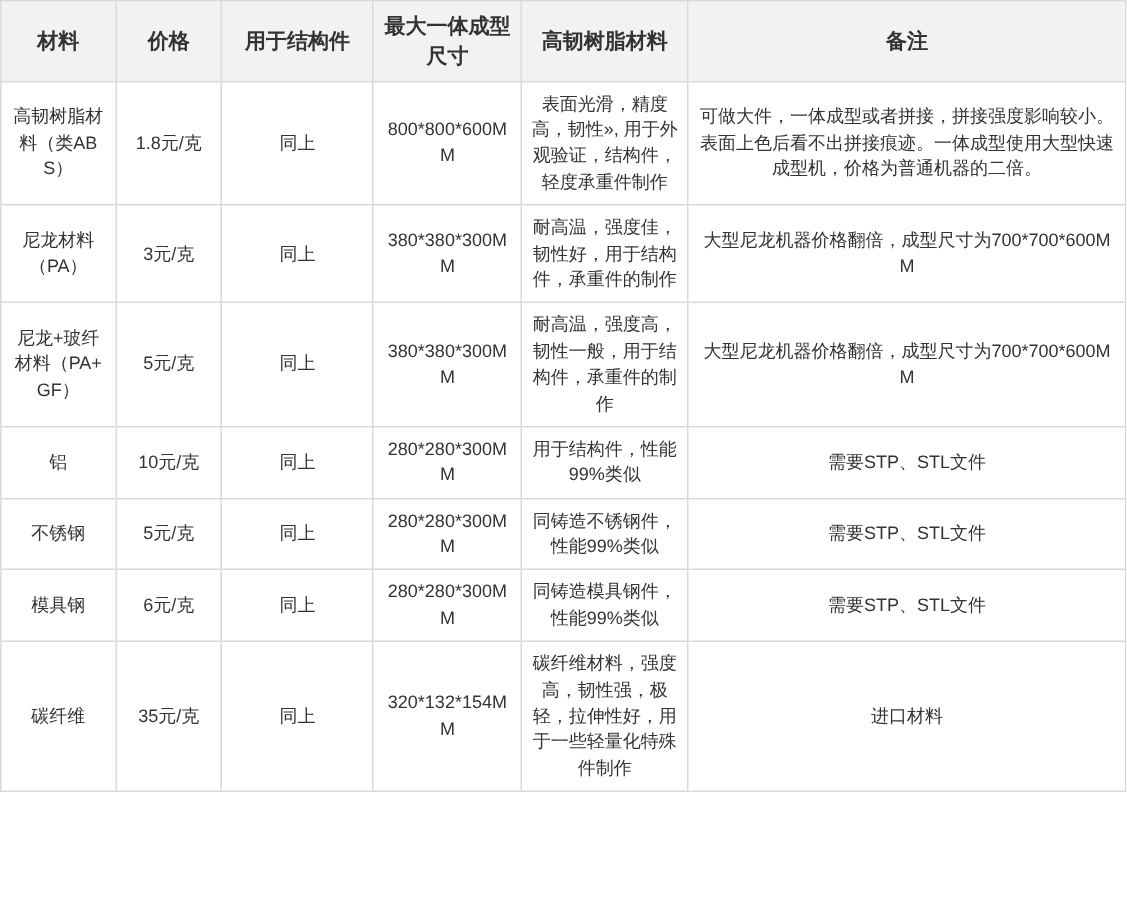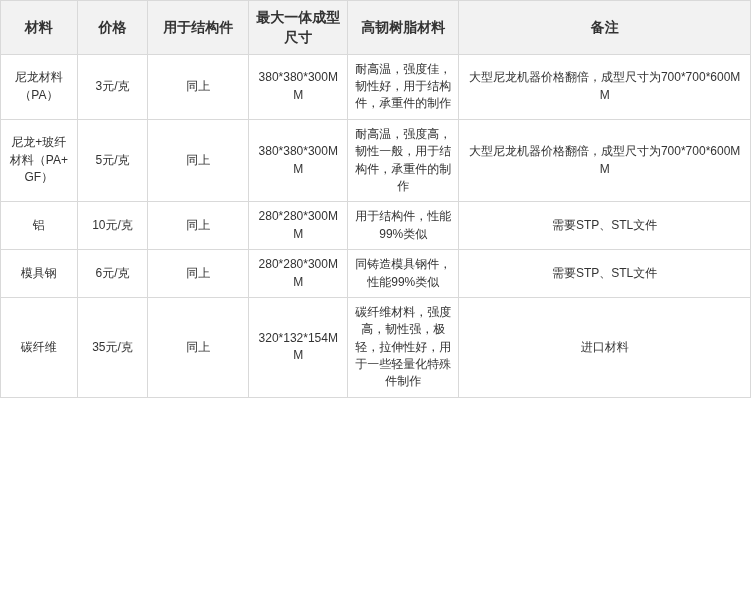--- a/index.html
+++ b/index.html
@@ -77,20 +77,28 @@
       <th>材料</th>
       <th>价格</th>
       <th>用于结构件</th>
       <th>最大一体成型尺寸</th>
       <th>高韧树脂材料</th>
       <th>备注</th>
     </tr>
   </thead>
   <tbody>
     <tr>
+      <td class="cell-material">高韧树脂材料（类ABS）</td>
+      <td class="cell-price">1.8元/克</td>
+      <td class="cell-time">同上</td>
+      <td class="cell-size">800*800*600MM</td>
+      <td class="cell-feature">表面光滑，精度高，韧性», 用于外观验证，结构件，轻度承重件制作</td>
+      <td class="cell-remark">可做大件，一体成型或者拼接，拼接强度影响较小。表面上色后看不出拼接痕迹。一体成型使用大型快速成型机，价格为普通机器的二倍。</td>
+    </tr>
+    <tr>
       <td class="cell-material">尼龙材料（PA）</td>
       <td class="cell-price">3元/克</td>
       <td class="cell-time">同上</td>
       <td class="cell-size">380*380*300MM</td>
       <td class="cell-feature">耐高温，强度佳，韧性好，用于结构件，承重件的制作</td>
       <td class="cell-remark">大型尼龙机器价格翻倍，成型尺寸为700*700*600MM</td>
     </tr>
     <tr>
       <td class="cell-material">尼龙+玻纤材料（PA+GF）</td>
       <td class="cell-price">5元/克</td>
@@ -101,20 +109,28 @@
     </tr>
     <tr>
       <td class="cell-material">铝</td>
       <td class="cell-price">10元/克</td>
       <td class="cell-time">同上</td>
       <td class="cell-size">280*280*300MM</td>
       <td class="cell-feature">用于结构件，性能99%类似</td>
       <td class="cell-remark">需要STP、STL文件</td>
     </tr>
     <tr>
+      <td class="cell-material">不锈钢</td>
+      <td class="cell-price">5元/克</td>
+      <td class="cell-time">同上</td>
+      <td class="cell-size">280*280*300MM</td>
+      <td class="cell-feature">同铸造不锈钢件，性能99%类似</td>
+      <td class="cell-remark">需要STP、STL文件</td>
+    </tr>
+    <tr>
       <td class="cell-material">模具钢</td>
       <td class="cell-price">6元/克</td>
       <td class="cell-time">同上</td>
       <td class="cell-size">280*280*300MM</td>
       <td class="cell-feature">同铸造模具钢件，性能99%类似</td>
       <td class="cell-remark">需要STP、STL文件</td>
     </tr>
     <tr>
       <td class="cell-material">碳纤维</td>
       <td class="cell-price">35元/克</td>

